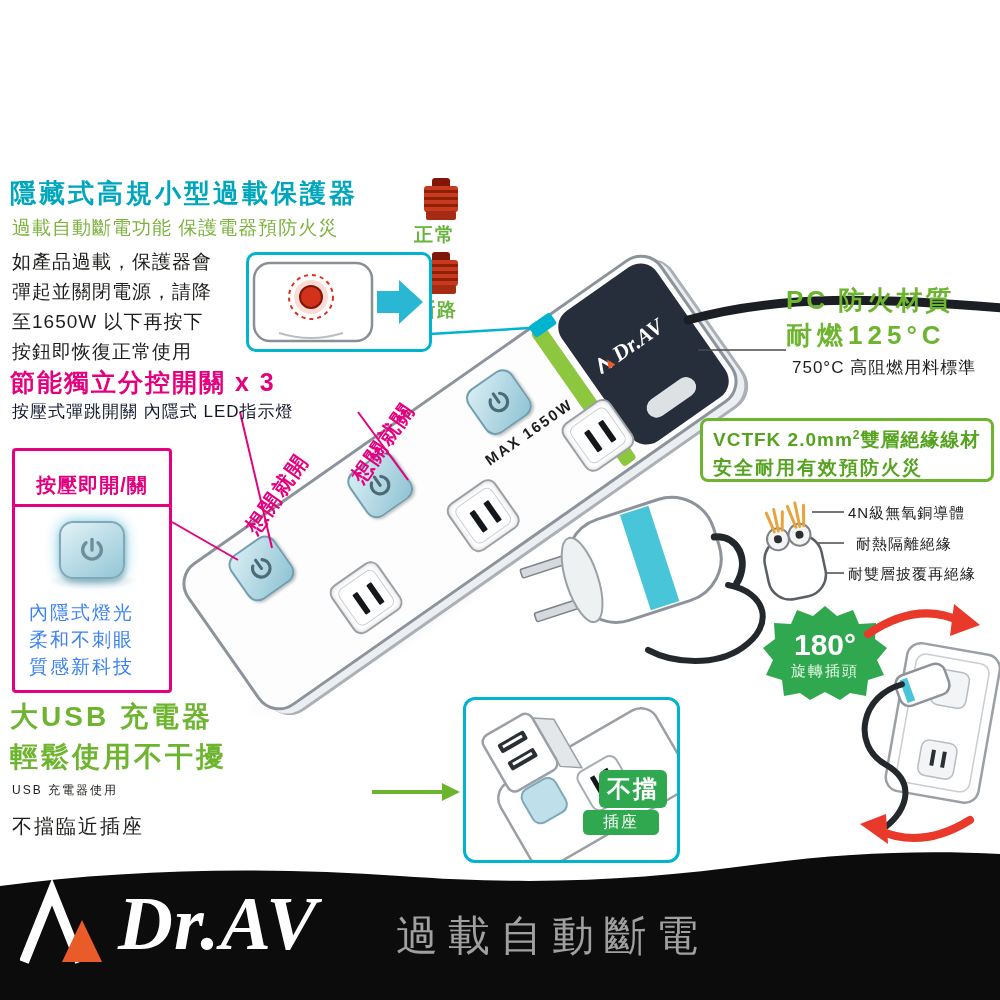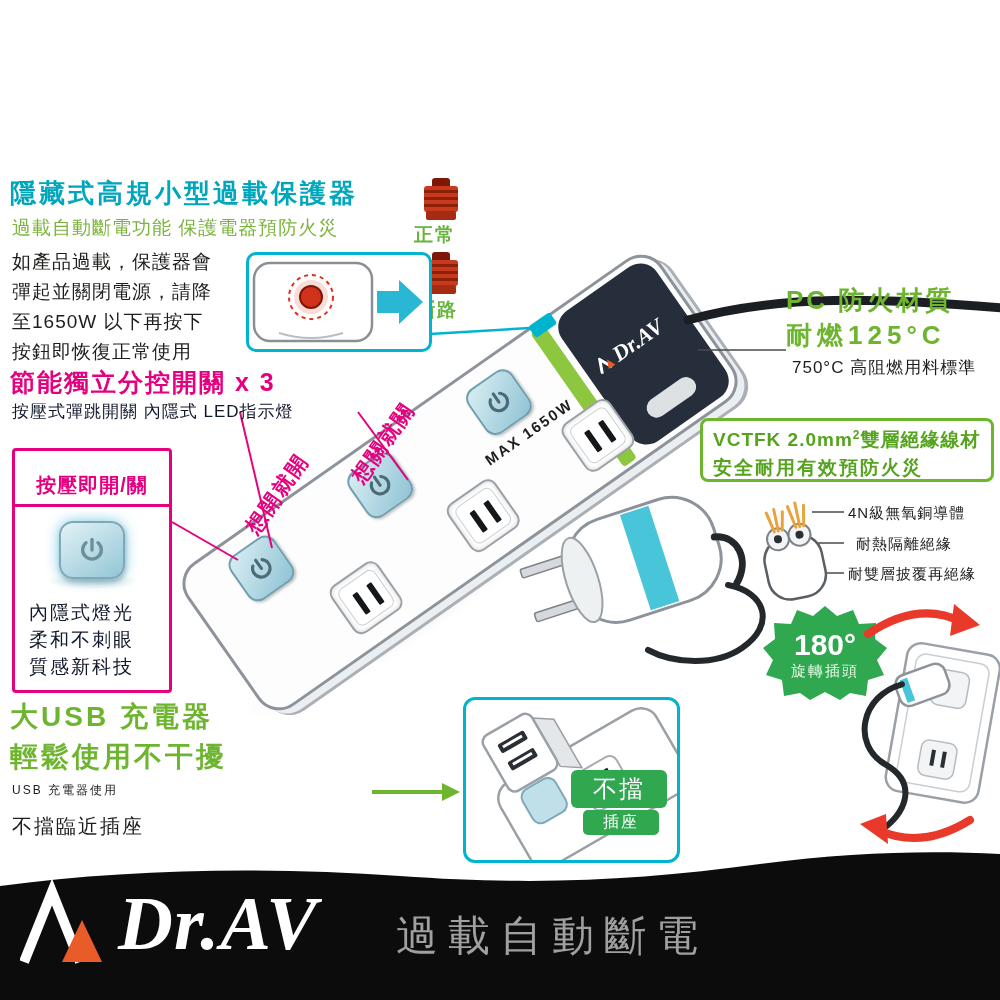--- a/index.html
+++ b/index.html
@@ -31,21 +31,21 @@
   .pink-box { left:12px; top:448px; width:160px; background:#fff; border:3px solid #e4007f; border-radius:4px; }
   .pink-box .pb-label { padding:5px 6px; font-size:20px; font-weight:bold; color:#e4007f;
                         letter-spacing:1px; border-bottom:3px solid #e4007f; text-align:center;margin-top:16px; }
   .pb-illo { height:92px; position:relative; }
   .key-btn { position:absolute; left:44px; top:14px; width:66px; height:58px; border-radius:14px;
              background:linear-gradient(145deg,#e2f2f6,#93c6d6); border:2px solid #7fa9b8;
              box-shadow:0 0 14px rgba(110,200,225,.9), 1px 3px 4px rgba(0,0,0,.25);
              display:flex; align-items:center; justify-content:center; }
   .key-base { position:absolute; left:34px; top:66px; width:88px; height:16px; border-radius:50%;
               background:radial-gradient(ellipse,#d7dde0,transparent 75%); }
-  .pb-lines { padding:0 0 10px 14px; font-size:19px; color:#0f172a; line-height:27px; letter-spacing:2px; }
+  .pb-lines { padding:0 0 10px 14px; font-size:19px; color:#3b82f6; line-height:27px; letter-spacing:2px; }
 
   .rot-label { width:116px; font-size:21px; font-weight:bold; color:#e4007f; letter-spacing:2px;
                transform:rotate(-55deg); }
   .rl-on  { left:226px; top:470px; }
   .rl-off { left:332px; top:419px; }
 
   
   .strip-shadow { left:205px; top:555px; width:430px; height:75px; transform:rotate(-35deg);
                   background:radial-gradient(ellipse, rgba(0,0,0,.16), transparent 70%); filter:blur(3px); }
   .strip { left:170px; top:395px; width:580px; height:175px; transform:rotate(-35deg);
@@ -89,21 +89,21 @@
                     font-size:15px; color:#eafbe9; letter-spacing:2px; }
 
   
   .usb-t1 { left:10px; top:698px; font-size:28px; font-weight:bold; color:#6eb52f; letter-spacing:3px; }
   .usb-t2 { left:10px; top:738px; font-size:28px; font-weight:bold; color:#6eb52f; letter-spacing:3px; }
   .usb-b1 { left:12px; top:782px; font-size:12px; color:#1d1d1b; letter-spacing:2px; }
   .usb-b2 { left:12px; top:813px; font-size:20px; color:#1d1d1b; letter-spacing:2px; }
   .usb-box { left:463px; top:697px; width:217px; height:166px; background:#fff;
              border:3px solid #00b4cf; border-radius:12px; overflow:hidden; }
   .usb-badge1 { position:absolute; right:10px; top:70px; background:#2fa84f; color:#fff; font-size:24px;
-                font-weight:normal; padding:3px 22px; border-radius:6px; letter-spacing:2px; }
+                font-weight:bold; padding:3px 8px; border-radius:6px; letter-spacing:2px; }
   .usb-badge2 { position:absolute; right:18px; top:110px; background:#2fa84f; color:#fff; font-size:16px;
                 padding:2px 20px; border-radius:5px; letter-spacing:2px; }
 
   
   .footer-logo { left:20px; top:878px; display:flex; align-items:flex-end; gap:6px; z-index:6; }
   .footer-logo .txt { font-family:"Liberation Serif","DejaVu Serif",serif; font-style:italic; font-weight:bold;
                       font-size:76px; line-height:86px; color:#fff; letter-spacing:1px; }
   .footer-tag { left:396px; top:908px; font-size:42px; color:#a0a0a0; letter-spacing:10px; z-index:6; }
 
   svg.overlay { pointer-events:none; }

